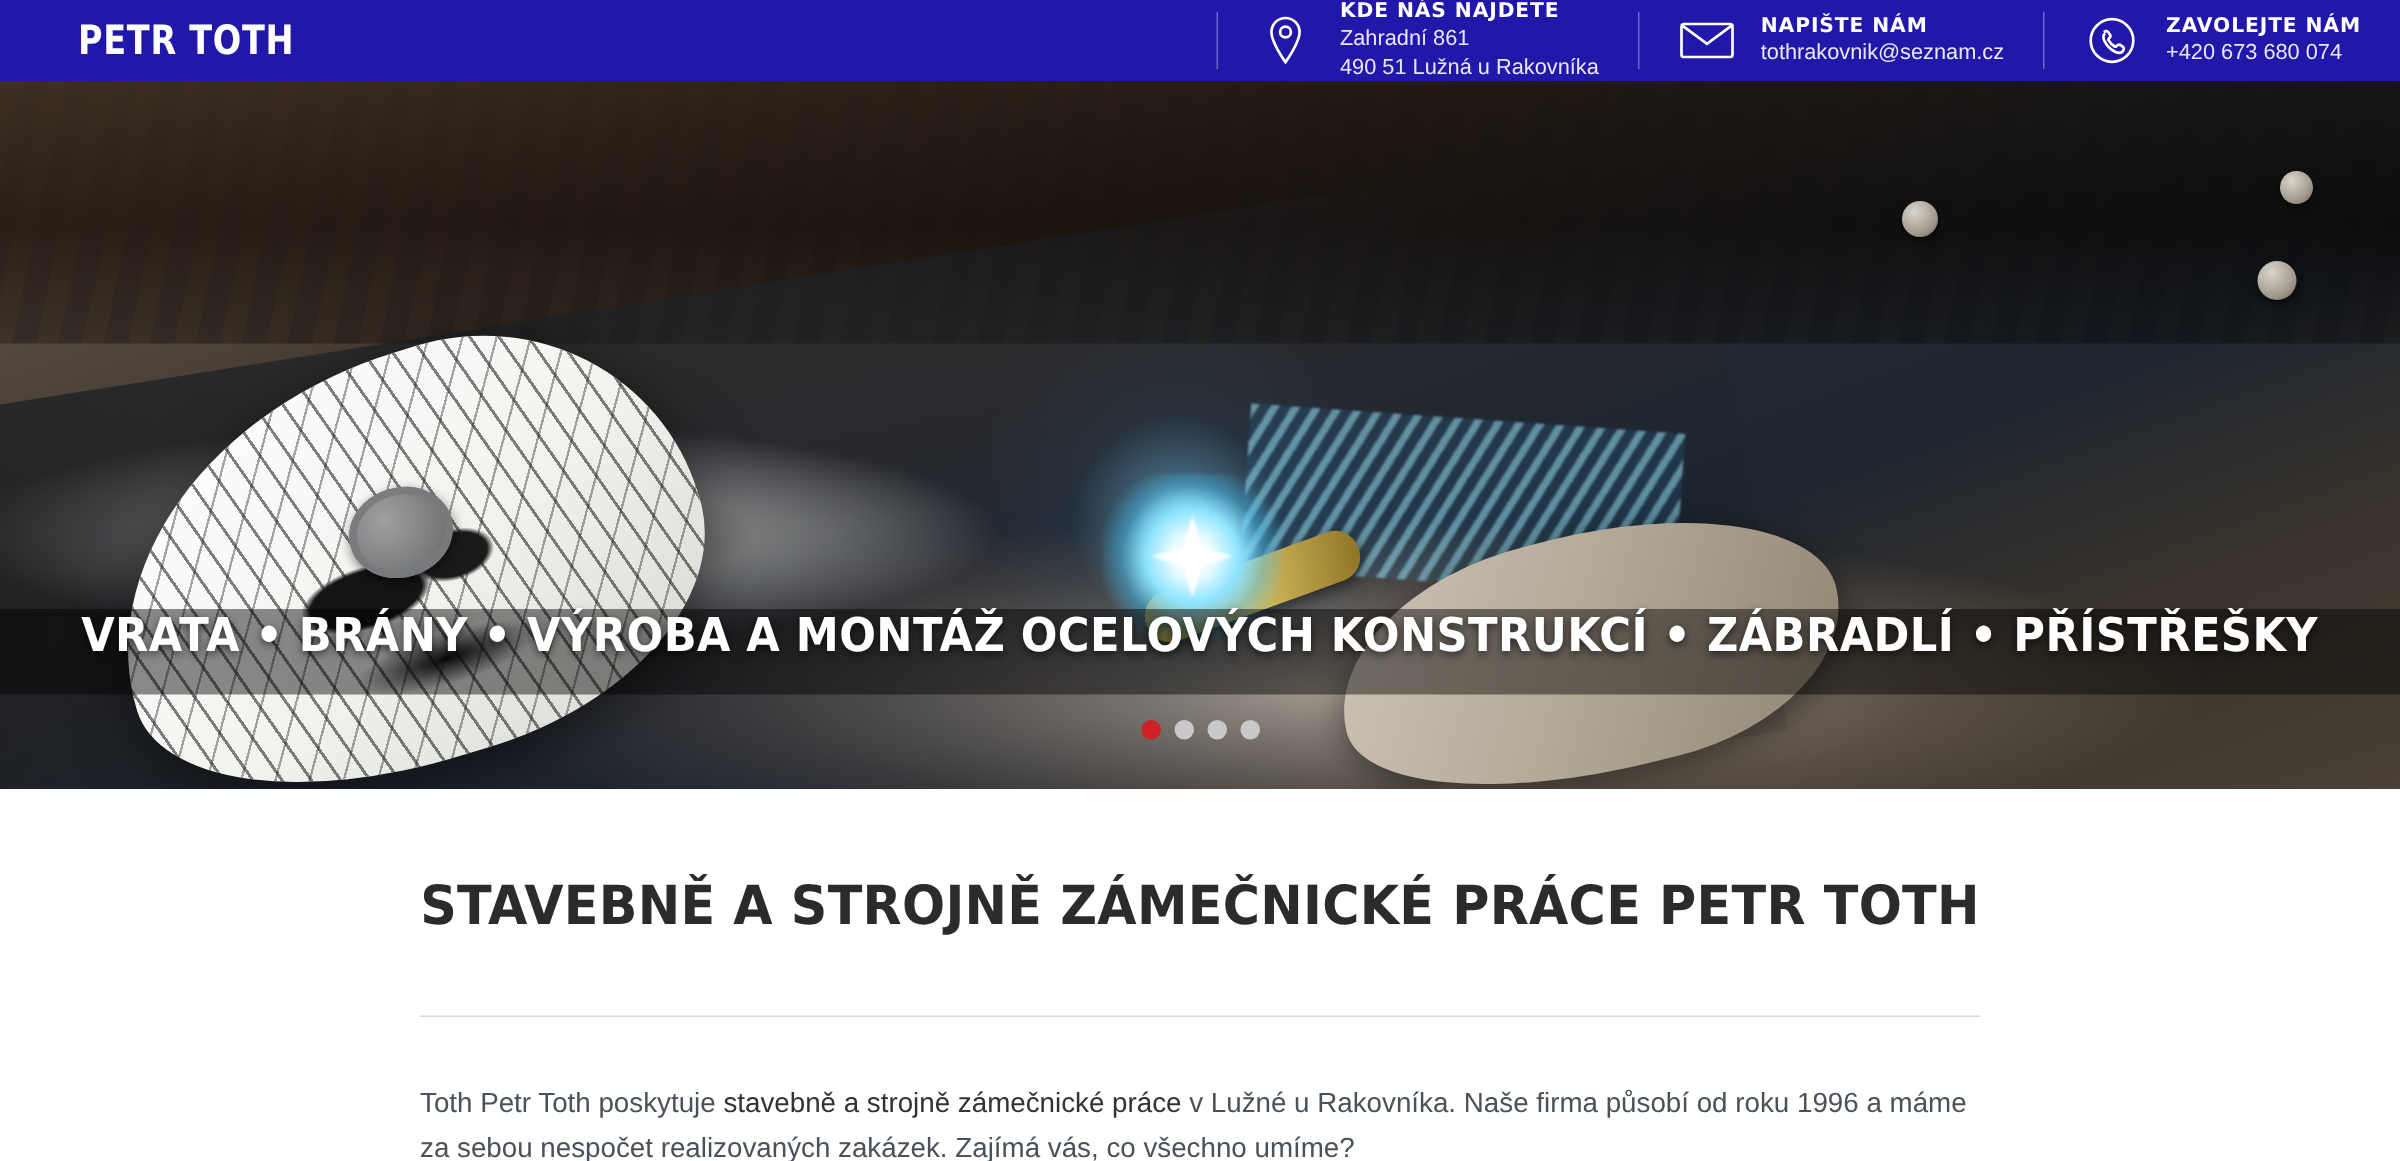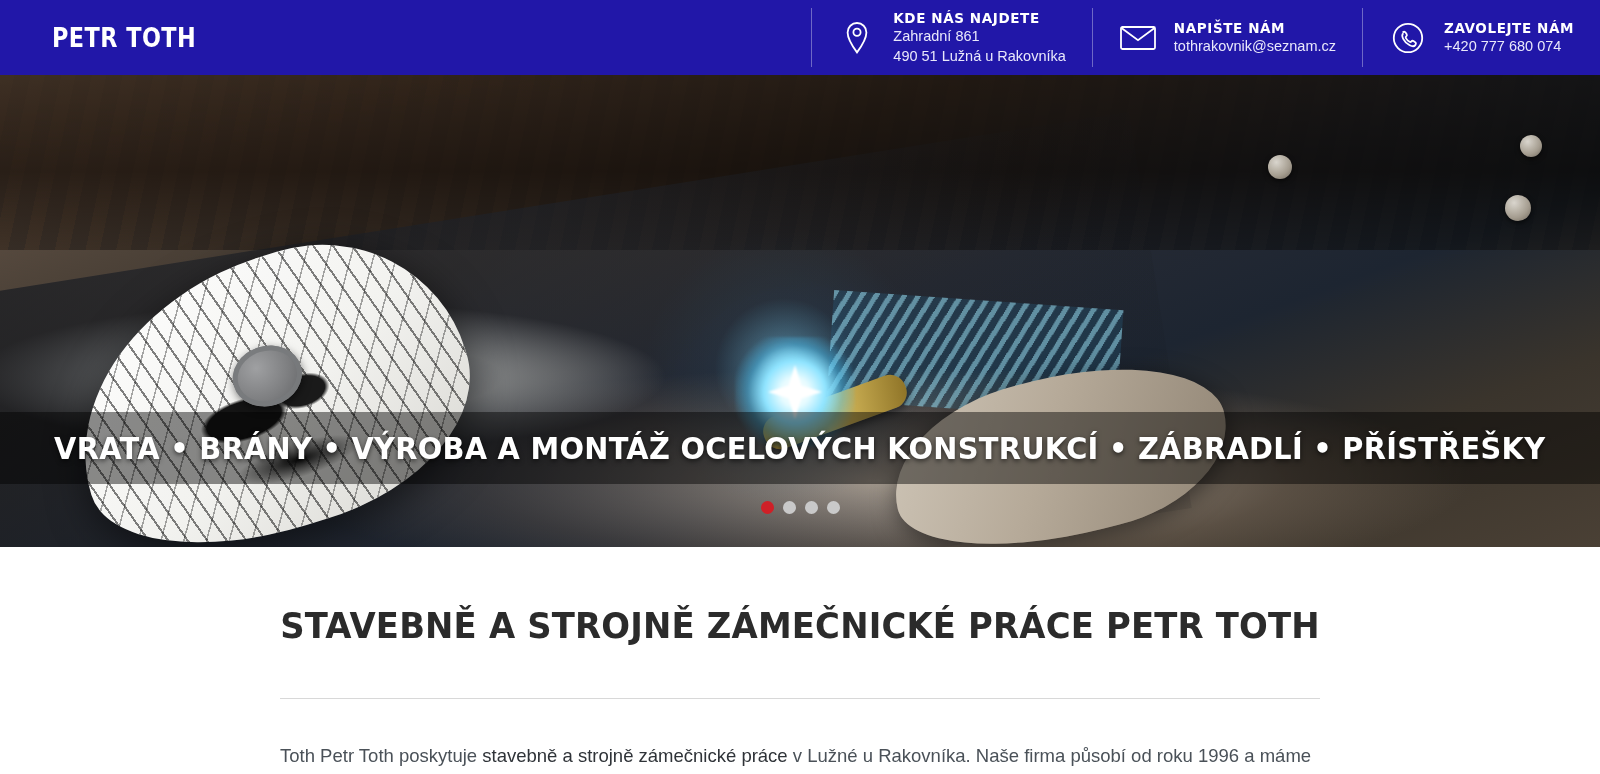--- a/index.html
+++ b/index.html
@@ -6,21 +6,21 @@
   html, body {
     width: 1600px;
     height: 774px;
     overflow: hidden;
     font-family: "Liberation Sans", sans-serif;
     background: #ffffff;
   }
 
   
   .header {
-    height: 75px;
+    height: 54px;
     background: #2117a8;
     display: flex;
     align-items: stretch;
     color: #fff;
     position: relative;
   }
   .logo-wrap {
     display: flex;
     align-items: center;
     padding-left: 52px;
@@ -203,24 +203,24 @@
     border-radius: 50%;
     background: radial-gradient(circle at 35% 30%, #d9d5cd 0%, #a49c90 60%, #6d655b 100%);
     box-shadow: 0 2px 5px rgba(0,0,0,0.6);
   }
 
   
   .hero-caption {
     position: absolute;
     left: 0; right: 0;
     bottom: 63px;
-    height: 72px;
+    height: 57px;
     background: rgba(0,0,0,0.45);
     display: flex;
-    align-items: center;
+    align-items: flex-start;
     justify-content: center;
   }
   .hero-caption-text {
     color: #ffffff;
     font-family: "DejaVu Sans", sans-serif;
     font-weight: bold;
     font-size: 31px;
     letter-spacing: 0.3px;
     text-transform: uppercase;
     transform: scaleX(0.93);
@@ -313,21 +313,21 @@
 
   <div class="contact-block contact-sep">
     <span class="contact-icon">
       <svg width="34" height="34" viewBox="0 0 34 34" fill="none" stroke="#ffffff" stroke-width="1.8">
         <circle cx="17" cy="17" r="14.2"></circle>
         <path d="M11.6 11.4c2.2-1.6 3 0 4.1 1.8.6 1 .2 1.6-.6 2.3-.5.4-.6.9-.2 1.6.9 1.6 2.1 2.8 3.7 3.7.7.4 1.2.3 1.6-.2.7-.8 1.3-1.2 2.3-.6 1.8 1.1 3.4 1.9 1.8 4.1-1 1.4-3.2 1.4-5.6.2-2.6-1.3-5.2-3.9-6.5-6.5-1.2-2.4-1.2-4.6.2-5.6"></path>
       </svg>
     </span>
     <div class="contact-text">
       <div class="contact-title">ZAVOLEJTE NÁM</div>
-      <div class="contact-line">+420 777 680 074</div>
+      <div class="contact-line">+420 673 680 074</div>
     </div>
   </div>
 </div>
 
 <div class="hero">
   <div class="hero-photo">
     <div class="hero-bolt" style="left:1505px; top:120px; width:26px; height:26px;"></div>
     <div class="hero-bolt" style="left:1268px; top:80px; width:24px; height:24px;"></div>
     <div class="hero-bolt" style="left:1520px; top:60px; width:22px; height:22px;"></div>
   </div>

